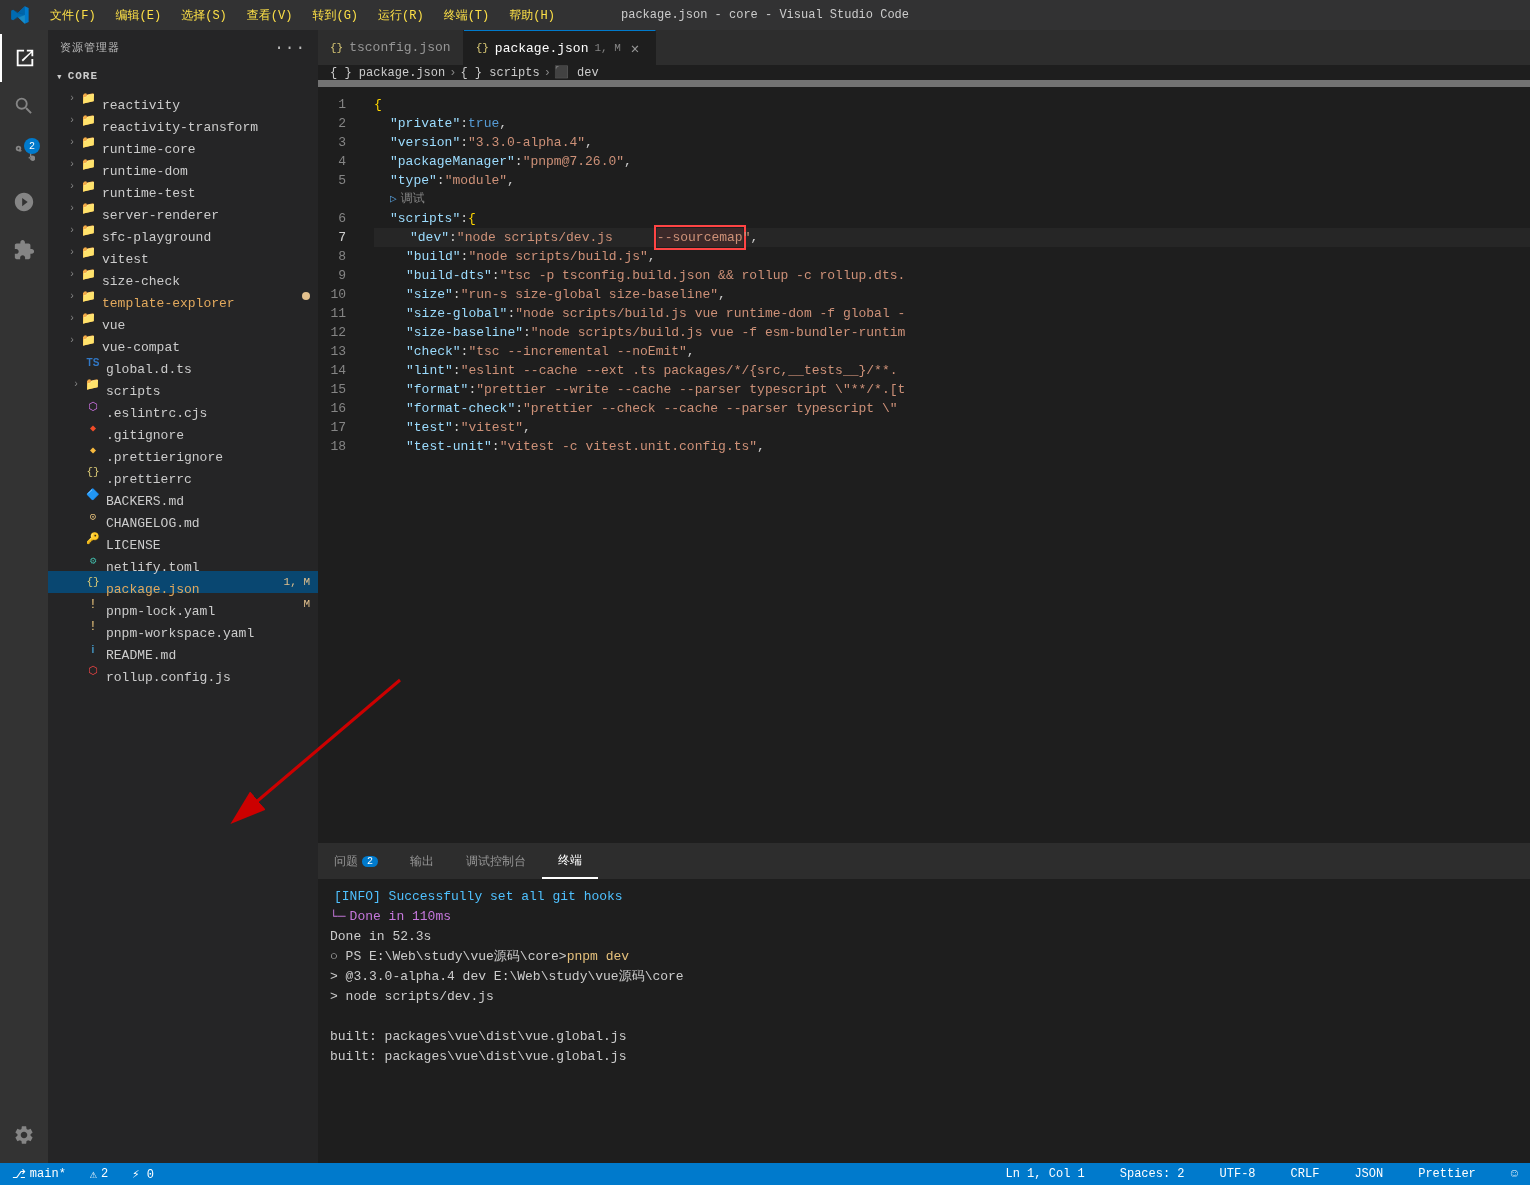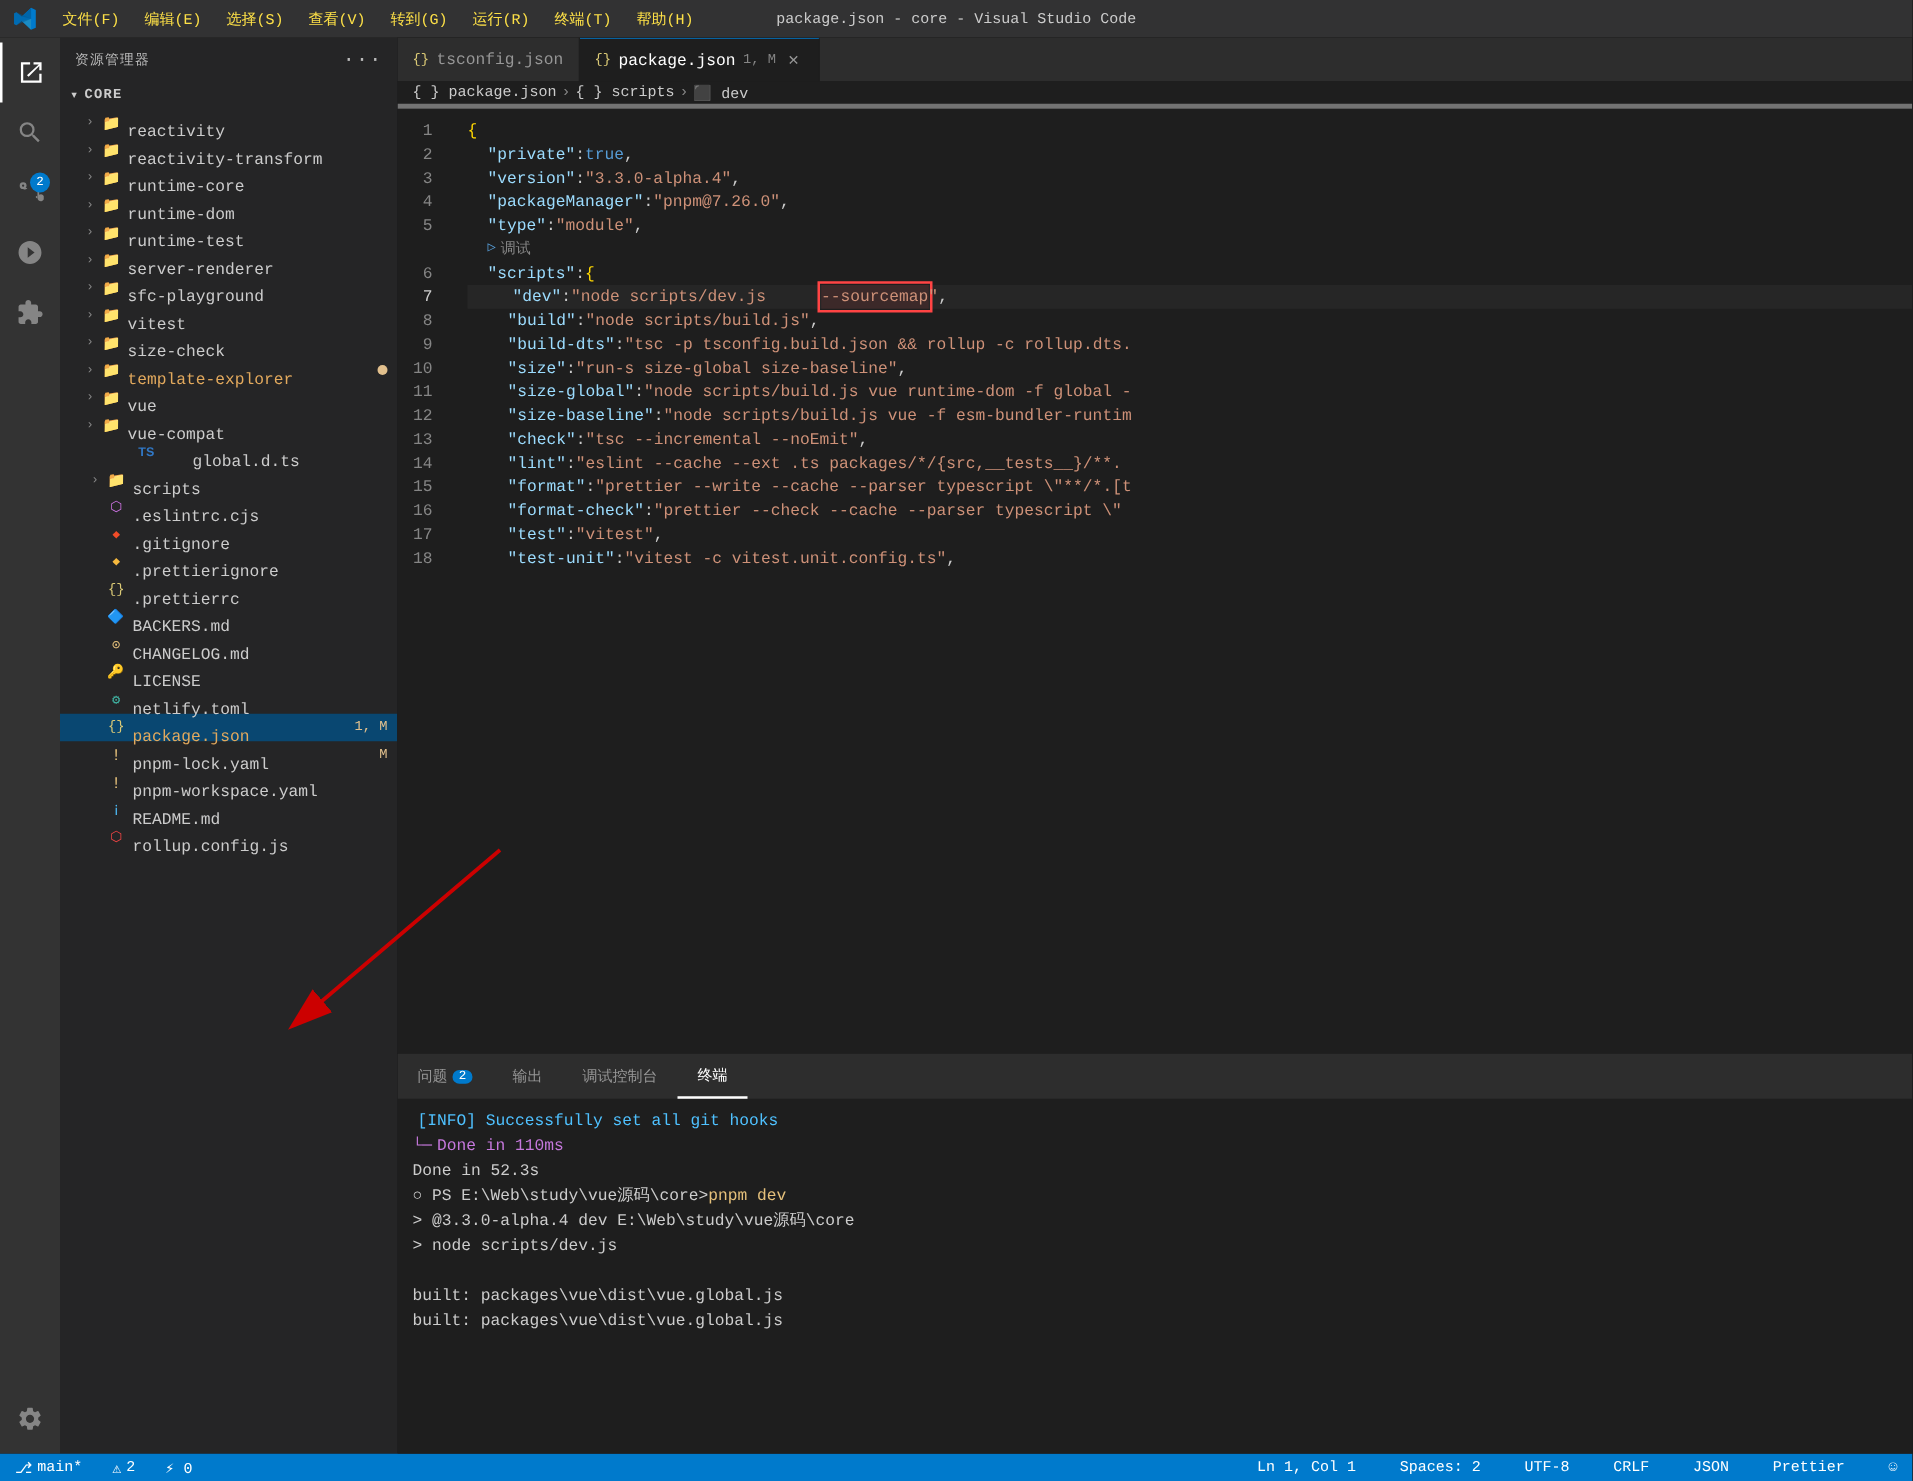--- a/index.html
+++ b/index.html
@@ -224,21 +224,21 @@
     
     #breadcrumb {
       height: 22px;
       background: #1e1e1e;
       display: flex;
       align-items: center;
       padding: 0 12px;
       font-size: 12px;
       color: #858585;
       flex-shrink: 0;
-      border-bottom: 4px solid #737373;
+      border-bottom: 7px solid #737373;
     }
     .breadcrumb-sep { margin: 0 4px; }
 
     
     #code-editor {
       flex: 1;
       display: flex;
       overflow: hidden;
       background: #1e1e1e;
     }
@@ -515,21 +515,21 @@
       <div class="tree-item tree-indent-1">
         <span class="chevron">›</span>
         <span class="file-icon color-folder">📁</span>
         <span class="item-label">vue</span>
       </div>
       <div class="tree-item tree-indent-1">
         <span class="chevron">›</span>
         <span class="file-icon color-folder">📁</span>
         <span class="item-label">vue-compat</span>
       </div>
-      <div class="tree-item" style="padding-left:20px;gap:24px;">
+      <div class="tree-item" style="padding-left:20px;">
         <span class="chevron"></span>
         <span class="file-icon color-ts" style="font-size:10px;font-weight:bold;font-family:sans-serif;color:#3178c6;">TS</span>
         <span class="item-label">global.d.ts</span>
       </div>
       <div class="tree-item" style="padding-left:20px;">
         <span class="chevron">›</span>
         <span class="file-icon color-folder">📁</span>
         <span class="item-label">scripts</span>
       </div>
       <div class="tree-item" style="padding-left:20px;">

